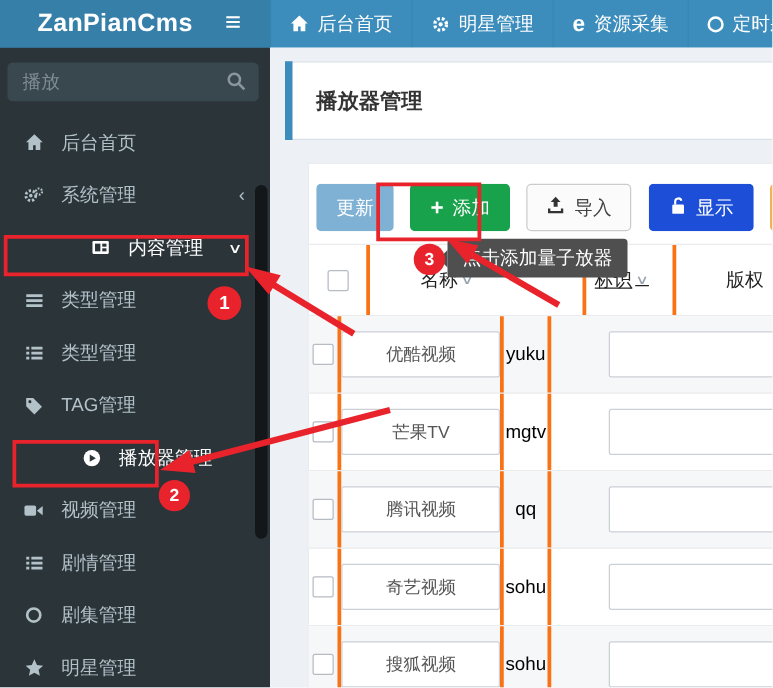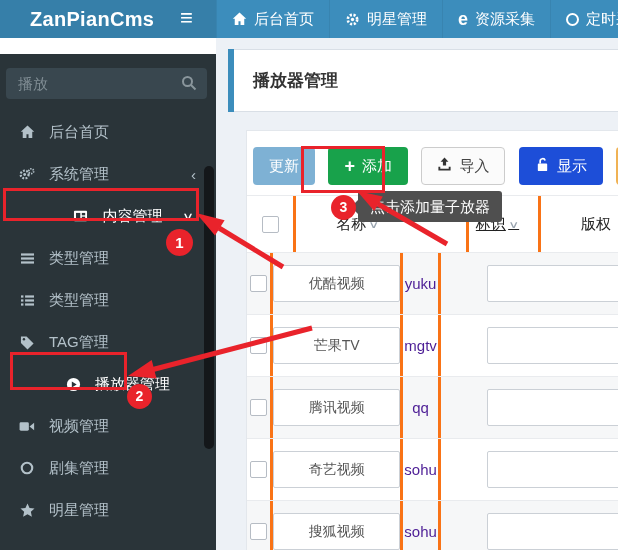--- a/index.html
+++ b/index.html
@@ -13,21 +13,21 @@
   .hamburger { position:absolute; left:180px; top:0; height:38px; line-height:36px; color:#fff;
                font-size:22px; font-weight:bold; cursor:pointer; }
   .nav-items { position:absolute; left:216px; top:0; height:38px; display:flex; }
   .nav-item { display:flex; align-items:center; gap:7px; padding:0 15px; height:38px; color:#fff;
               font-size:15px; cursor:pointer; border-left:1px solid rgba(0,0,0,0.06); white-space:nowrap; }
   .nav-item .nicon { display:inline-flex; align-items:center; }
   .ring-icon { display:inline-block; width:13px; height:13px; border:2px solid #fff; border-radius:50%; }
   .e-icon { font-size:18px; font-weight:bold; line-height:14px; }
 
   
-  .sidebar { position:absolute; left:0; top:54px; width:216px; bottom:0; background:#2a3439; z-index:5; }
+  .sidebar { position:absolute; left:0; top:36px; width:216px; bottom:0; background:#2a3439; z-index:5; }
   .search-box { position:absolute; left:6px; top:14px; width:201px; height:31px; background:#39474f;
                 border-radius:4px; }
   .search-box input { position:absolute; left:0; top:0; width:170px; height:31px; background:transparent;
                 border:none; outline:none; color:#cfd8dc; font-size:15px; padding-left:12px;
                 font-family:"Liberation Sans","DejaVu Sans",sans-serif; }
   .search-box input::placeholder { color:#7f8c93; opacity:1; }
   .search-btn { position:absolute; right:10px; top:7px; cursor:pointer; }
   .menu { position:absolute; left:0; top:57px; width:100%; list-style:none; }
   .menu-item { height:42px; display:flex; align-items:center; padding-left:18px; color:#b3c1c9;
                font-size:15px; cursor:pointer; position:relative; }
@@ -58,21 +58,21 @@
   .btn-hide { background:#f0b254; }
 
   
   .tbl { margin-top:10px; border-top:1px solid #e9ebee; }
   .tr { display:flex; height:62px; border-bottom:1px solid #e9ebee; }
   .tr.head { height:57px; }
   .tbl .tr:nth-child(even) { background:#f6f7f8; }
   .cell { display:flex; align-items:center; justify-content:center; border-right:3px solid #f97316; }
   .c1 { width:49px; }
   .c2 { width:173px; }
-  .c3 { width:72px; font-size:15px; color:#4c1d95; }
+  .c3 { width:72px; font-size:15px; color:#000000; }
   .c4 { flex:1; justify-content:flex-start; padding-left:46px; border-right:none; }
   .head .cell { font-size:15px; color:#222; }
   .head .c2 .hdr-wrap { position:relative; left:-24px; }
   .head .c3 .hdr-wrap { position:relative; left:-7px;text-decoration:underline; }
   .head .c4 { padding-left:40px; }
   .hdr-wrap { display:flex; align-items:center; gap:4px; }
   .sort-caret { font-size:10px; color:#98a3ae; transform:scaleX(1.5); }
   .cbx { width:17px; height:17px; appearance:none; -webkit-appearance:none; border:1px solid #b6bcc4;
          background:#fff; border-radius:2px; cursor:pointer; }
   .name-input { width:127px; height:37px; border:1px solid #cbd0d6; border-radius:2px; text-align:center;
@@ -219,20 +219,33 @@
       <span>播放器管理</span>
     </li>
     <li class="menu-item">
       <span class="micon">
         <svg width="16" height="13" viewBox="0 0 17 14" fill="currentColor">
             <rect x="0.5" y="2.5" width="10" height="9" rx="1.5"></rect>
             <polygon points="11.2,7 16.2,3 16.2,11"></polygon>
           </svg>
       </span>
       <span>视频管理</span>
+    </li>
+    <li class="menu-item">
+      <span class="micon">
+        <svg width="15" height="13" viewBox="0 0 16 14" fill="currentColor">
+            <rect x="1" y="1.5" width="2.6" height="2.4"></rect>
+            <rect x="5.4" y="1.5" width="9.6" height="2.4"></rect>
+            <rect x="1" y="5.8" width="2.6" height="2.4"></rect>
+            <rect x="5.4" y="5.8" width="9.6" height="2.4"></rect>
+            <rect x="1" y="10.1" width="2.6" height="2.4"></rect>
+            <rect x="5.4" y="10.1" width="9.6" height="2.4"></rect>
+          </svg>
+      </span>
+      <span>剧情管理</span>
     </li>
     <li class="menu-item">
       <span class="micon">
         <svg width="14" height="14" viewBox="0 0 16 16">
             <circle cx="8" cy="8" r="6" fill="none" stroke="currentColor" stroke-width="2.4"></circle>
           </svg>
       </span>
       <span>剧集管理</span>
     </li>
     <li class="menu-item">

